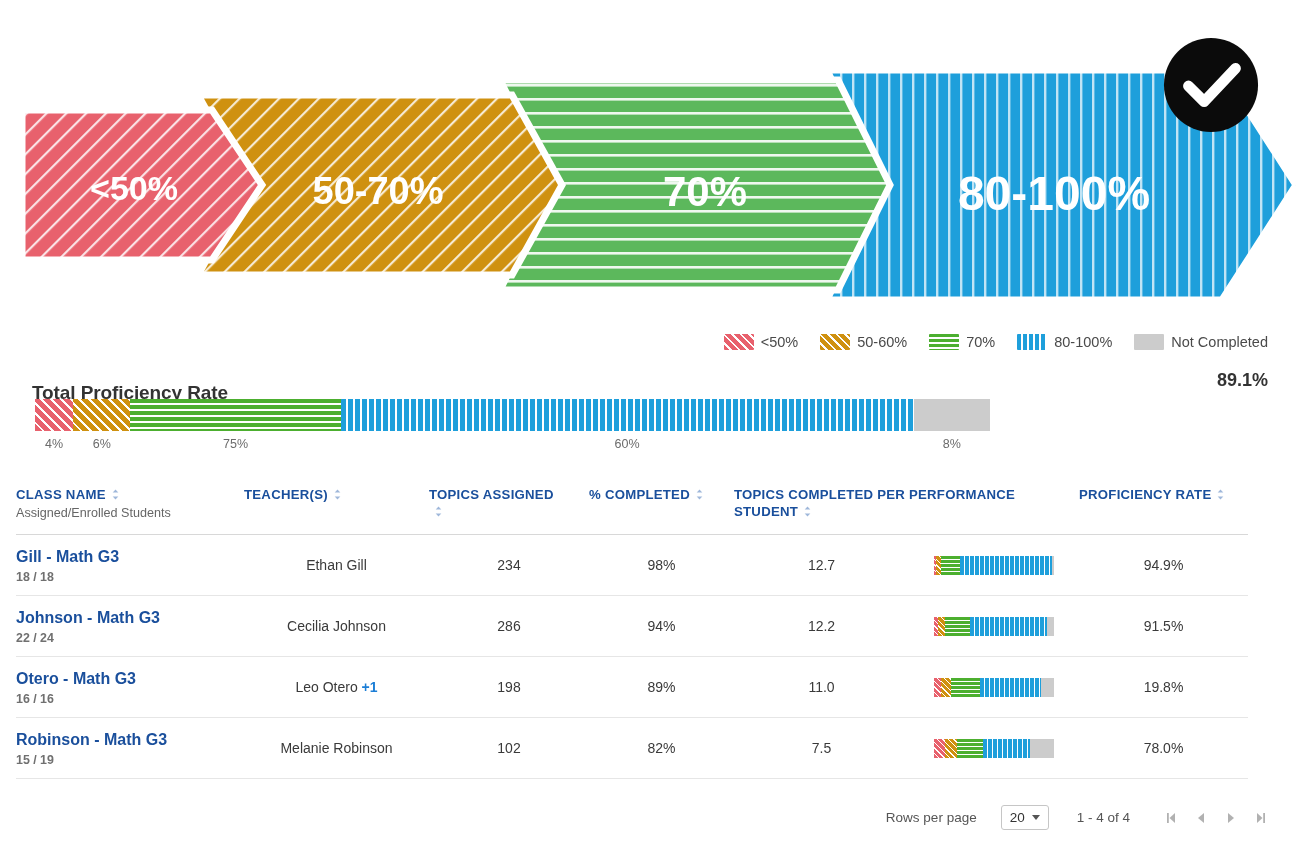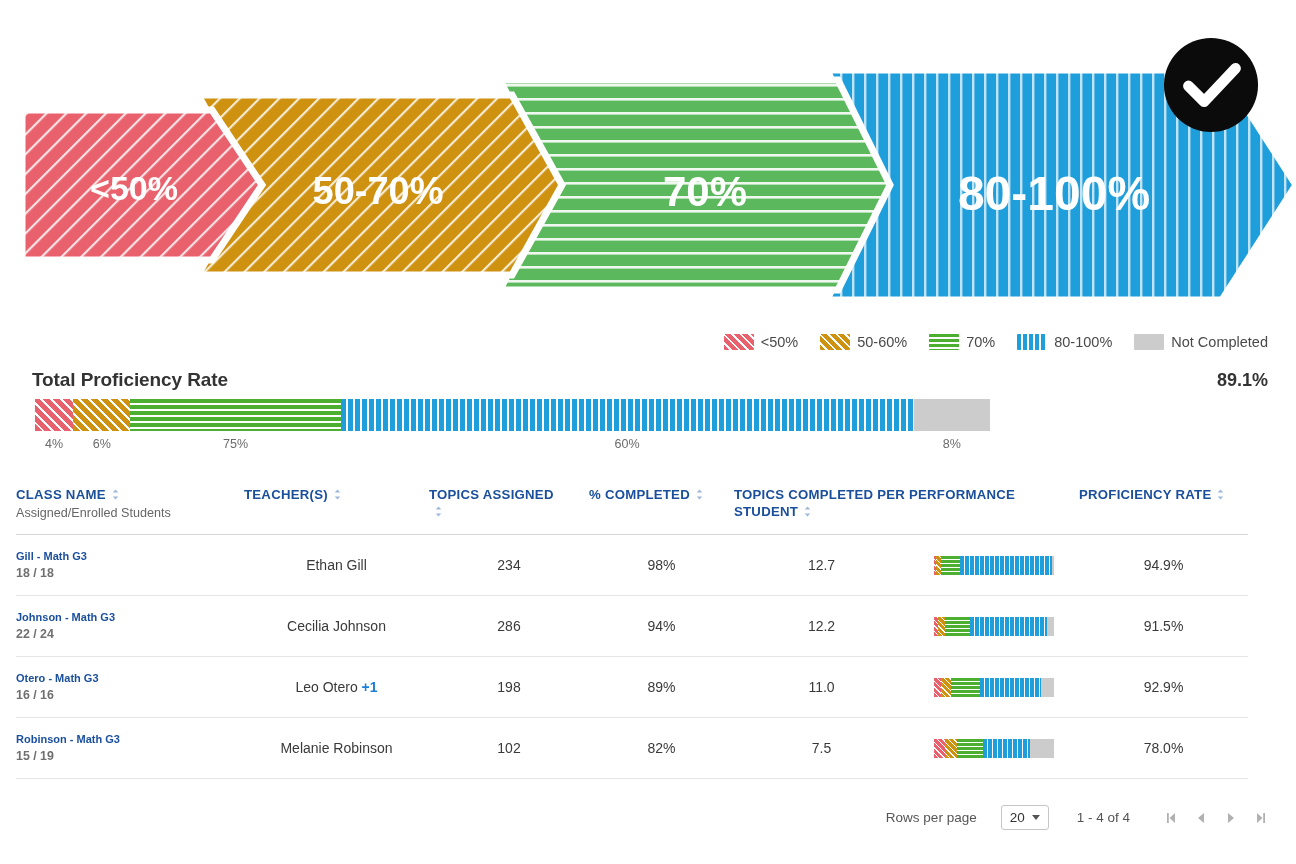--- a/index.html
+++ b/index.html
@@ -22,21 +22,21 @@
   .legend {
     position: absolute; right: 28px; top: 334px;
     display: flex; align-items: center; gap: 22px;
     font-size: 14.5px; color: #4a4a4a;
   }
   .legend-item { display: flex; align-items: center; gap: 7px; white-space: nowrap; }
   .legend-swatch { width: 30px; height: 16px; display:block; border-radius: 1px; }
 
   
   .tpr-title {
-    position: absolute; left: 32px; top: 369px;
+    position: absolute; left: 32px; top: 382px;
     font-size: 19px; font-weight: bold; color: #333333; letter-spacing: -0.1px;
   }
   .tpr-value {
     position: absolute; right: 28px; top: 370px;
     font-size: 18px; font-weight: bold; color: #333333;
   }
   .tpr-bar {
     position: absolute; left: 35px; top: 399px;
     width: 955px; height: 32px;
     display: flex; background: #cccccc; overflow: hidden;
@@ -65,21 +65,21 @@
     display: inline-block; width: 9px; height: 11px; margin-left: 5px;
     vertical-align: -1px; opacity: 0.72;
   }
 
   .trow {
     display: flex; align-items: center;
     height: 61px; border-bottom: 1px solid #e6e6e6;
   }
   .td { font-size: 14px; color: #3a3a3a; text-align: center; }
   .td.left { text-align: left; }
-  .cls-name { color: #1a4f9c; font-weight: bold; font-size: 11px; line-height: 1.25; }
+  .cls-name { color: #1a4f9c; font-weight: bold; font-size: 16px; line-height: 1.25; }
   .cls-sub { color: #707070; font-size: 12.4px; margin-top: 3px; font-weight: bold; }
   .plus-badge { color: #1c7ed6; font-weight: bold; }
 
   
   .c-class { width: 228px; }
   .c-teacher { width: 185px; }
   .c-assigned { width: 160px; }
   .c-completed { width: 145px; }
   .c-percls { width: 175px; }
   .c-perf { width: 170px; }
@@ -305,21 +305,21 @@
       <div class="td c-percls">11.0</div>
       <div class="td c-perf">
         <div class="perfbar">
           <div class="perfseg" style="width:6%;background:repeating-linear-gradient(45deg,#e8616d 0 3px,#ffffff 3px 4px);"></div>
           <div class="perfseg" style="width:8%;background:repeating-linear-gradient(45deg,#cf9110 0 3px,#ffffff 3px 4px);"></div>
           <div class="perfseg" style="width:24%;background:repeating-linear-gradient(180deg,#4caf2f 0 3px,#ffffff 3px 4px);"></div>
           <div class="perfseg" style="width:51%;background:repeating-linear-gradient(90deg,#1e9fdb 0 4px,#ffffff 4px 5px);"></div>
           <div class="perfseg" style="width:11%;background:#cccccc;"></div>
         </div>
       </div>
-      <div class="td c-prof">92.9%</div>
+      <div class="td c-prof">19.8%</div>
     </div>
 
     <div class="trow">
       <div class="td left c-class">
         <div class="cls-name">Robinson - Math G3</div>
         <div class="cls-sub">15 / 19</div>
       </div>
       <div class="td c-teacher"><span>Melanie Robinson</span></div>
       <div class="td c-assigned">102</div>
       <div class="td c-completed">82%</div>

